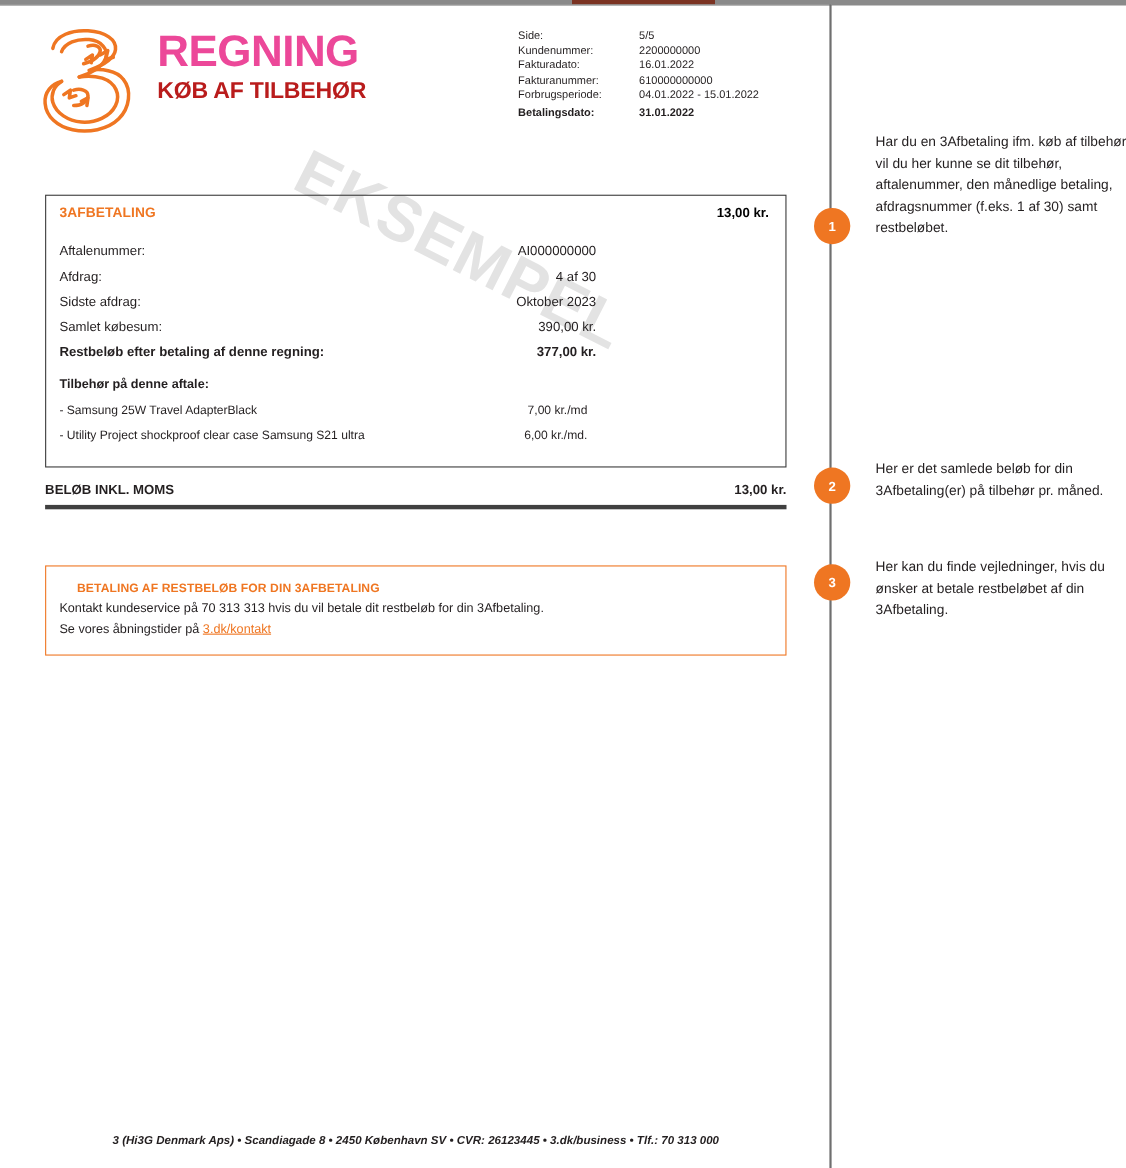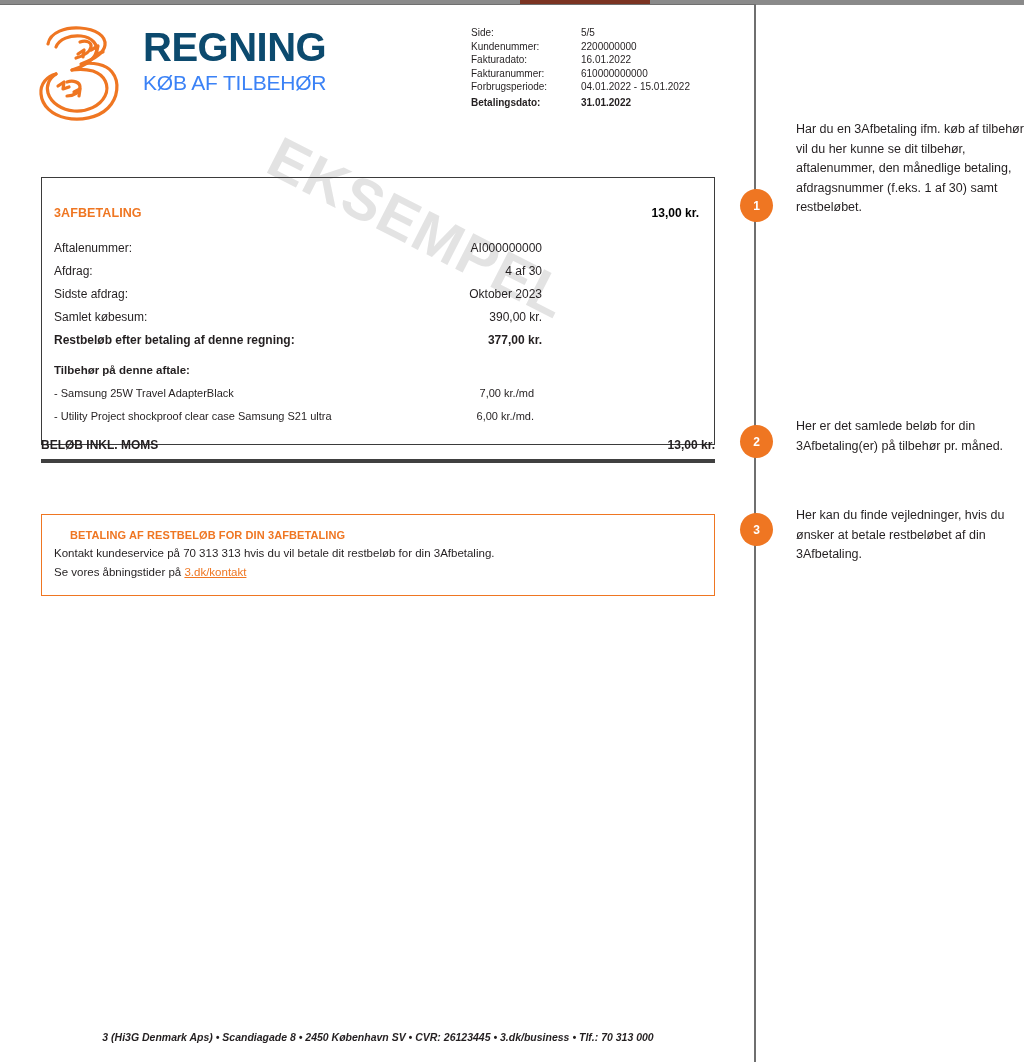--- a/index.html
+++ b/index.html
@@ -54,29 +54,29 @@
   }
   #title-block {
     position: absolute;
     left: 143px; top: 20px;
   }
   #doc-title {
     font-size: 40px;
     font-weight: bold;
     letter-spacing: -0.5px;
     line-height: 44px;
-    color: #0c4a6e;
+    color: #ec4899;
     margin: 0;
   }
   #doc-subtitle {
     font-size: 21px;
-    font-weight: normal;
+    font-weight: bold;
     letter-spacing: -0.2px;
     line-height: 24px;
-    color: #3b82f6;
+    color: #b91c1c;
     margin: 0;
     padding-top: 2px;
   }
 
   
   #meta-table {
     position: absolute;
     left: 471px; top: 22px;
     border-collapse: collapse;
     font-size: 10px;
@@ -109,21 +109,21 @@
     transform: rotate(27deg);
     transform-origin: left top;
   }
 
   
   #installment-box {
     position: absolute;
     left: 41px; top: 172px;
     width: 674px;
     border: 1.5px solid #3b3b3b;
-    padding: 28px 15px 16px 12px;
+    padding: 8px 15px 16px 12px;
   }
   .box-head {
     display: flex;
     justify-content: space-between;
     align-items: baseline;
     padding-bottom: 17px;
   }
   #installment-title {
     font-size: 12.5px;
     font-weight: bold;

